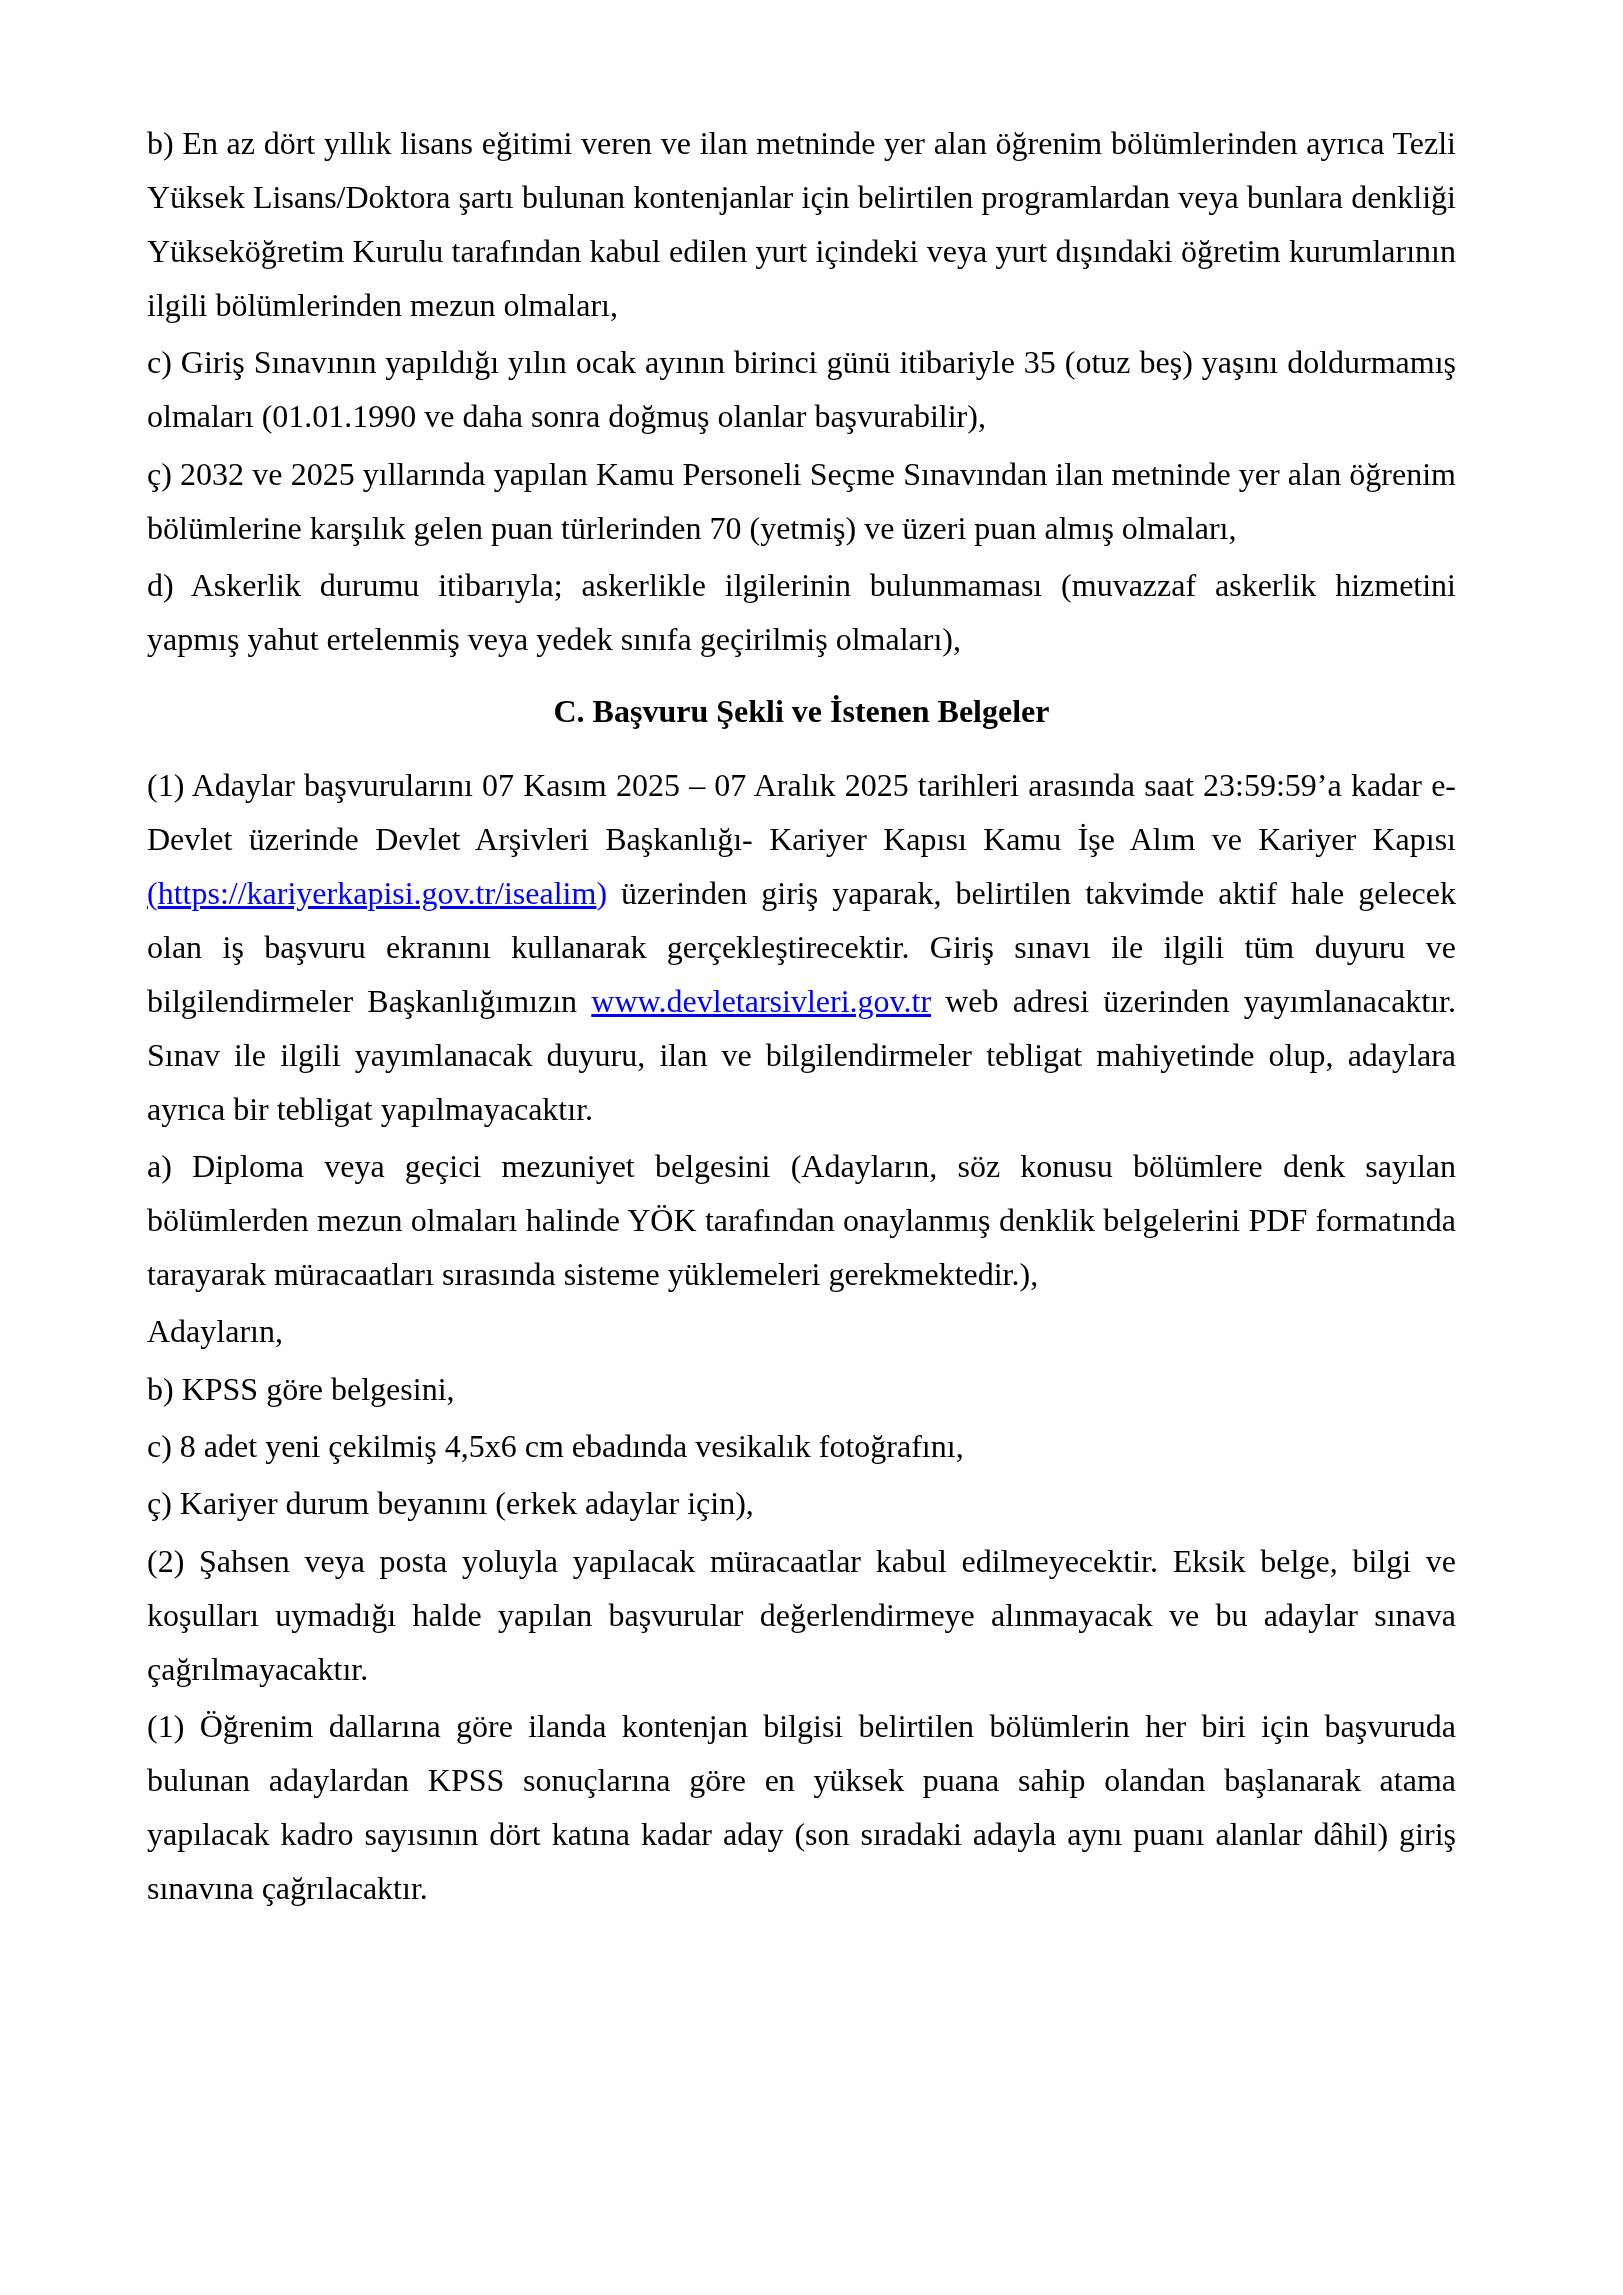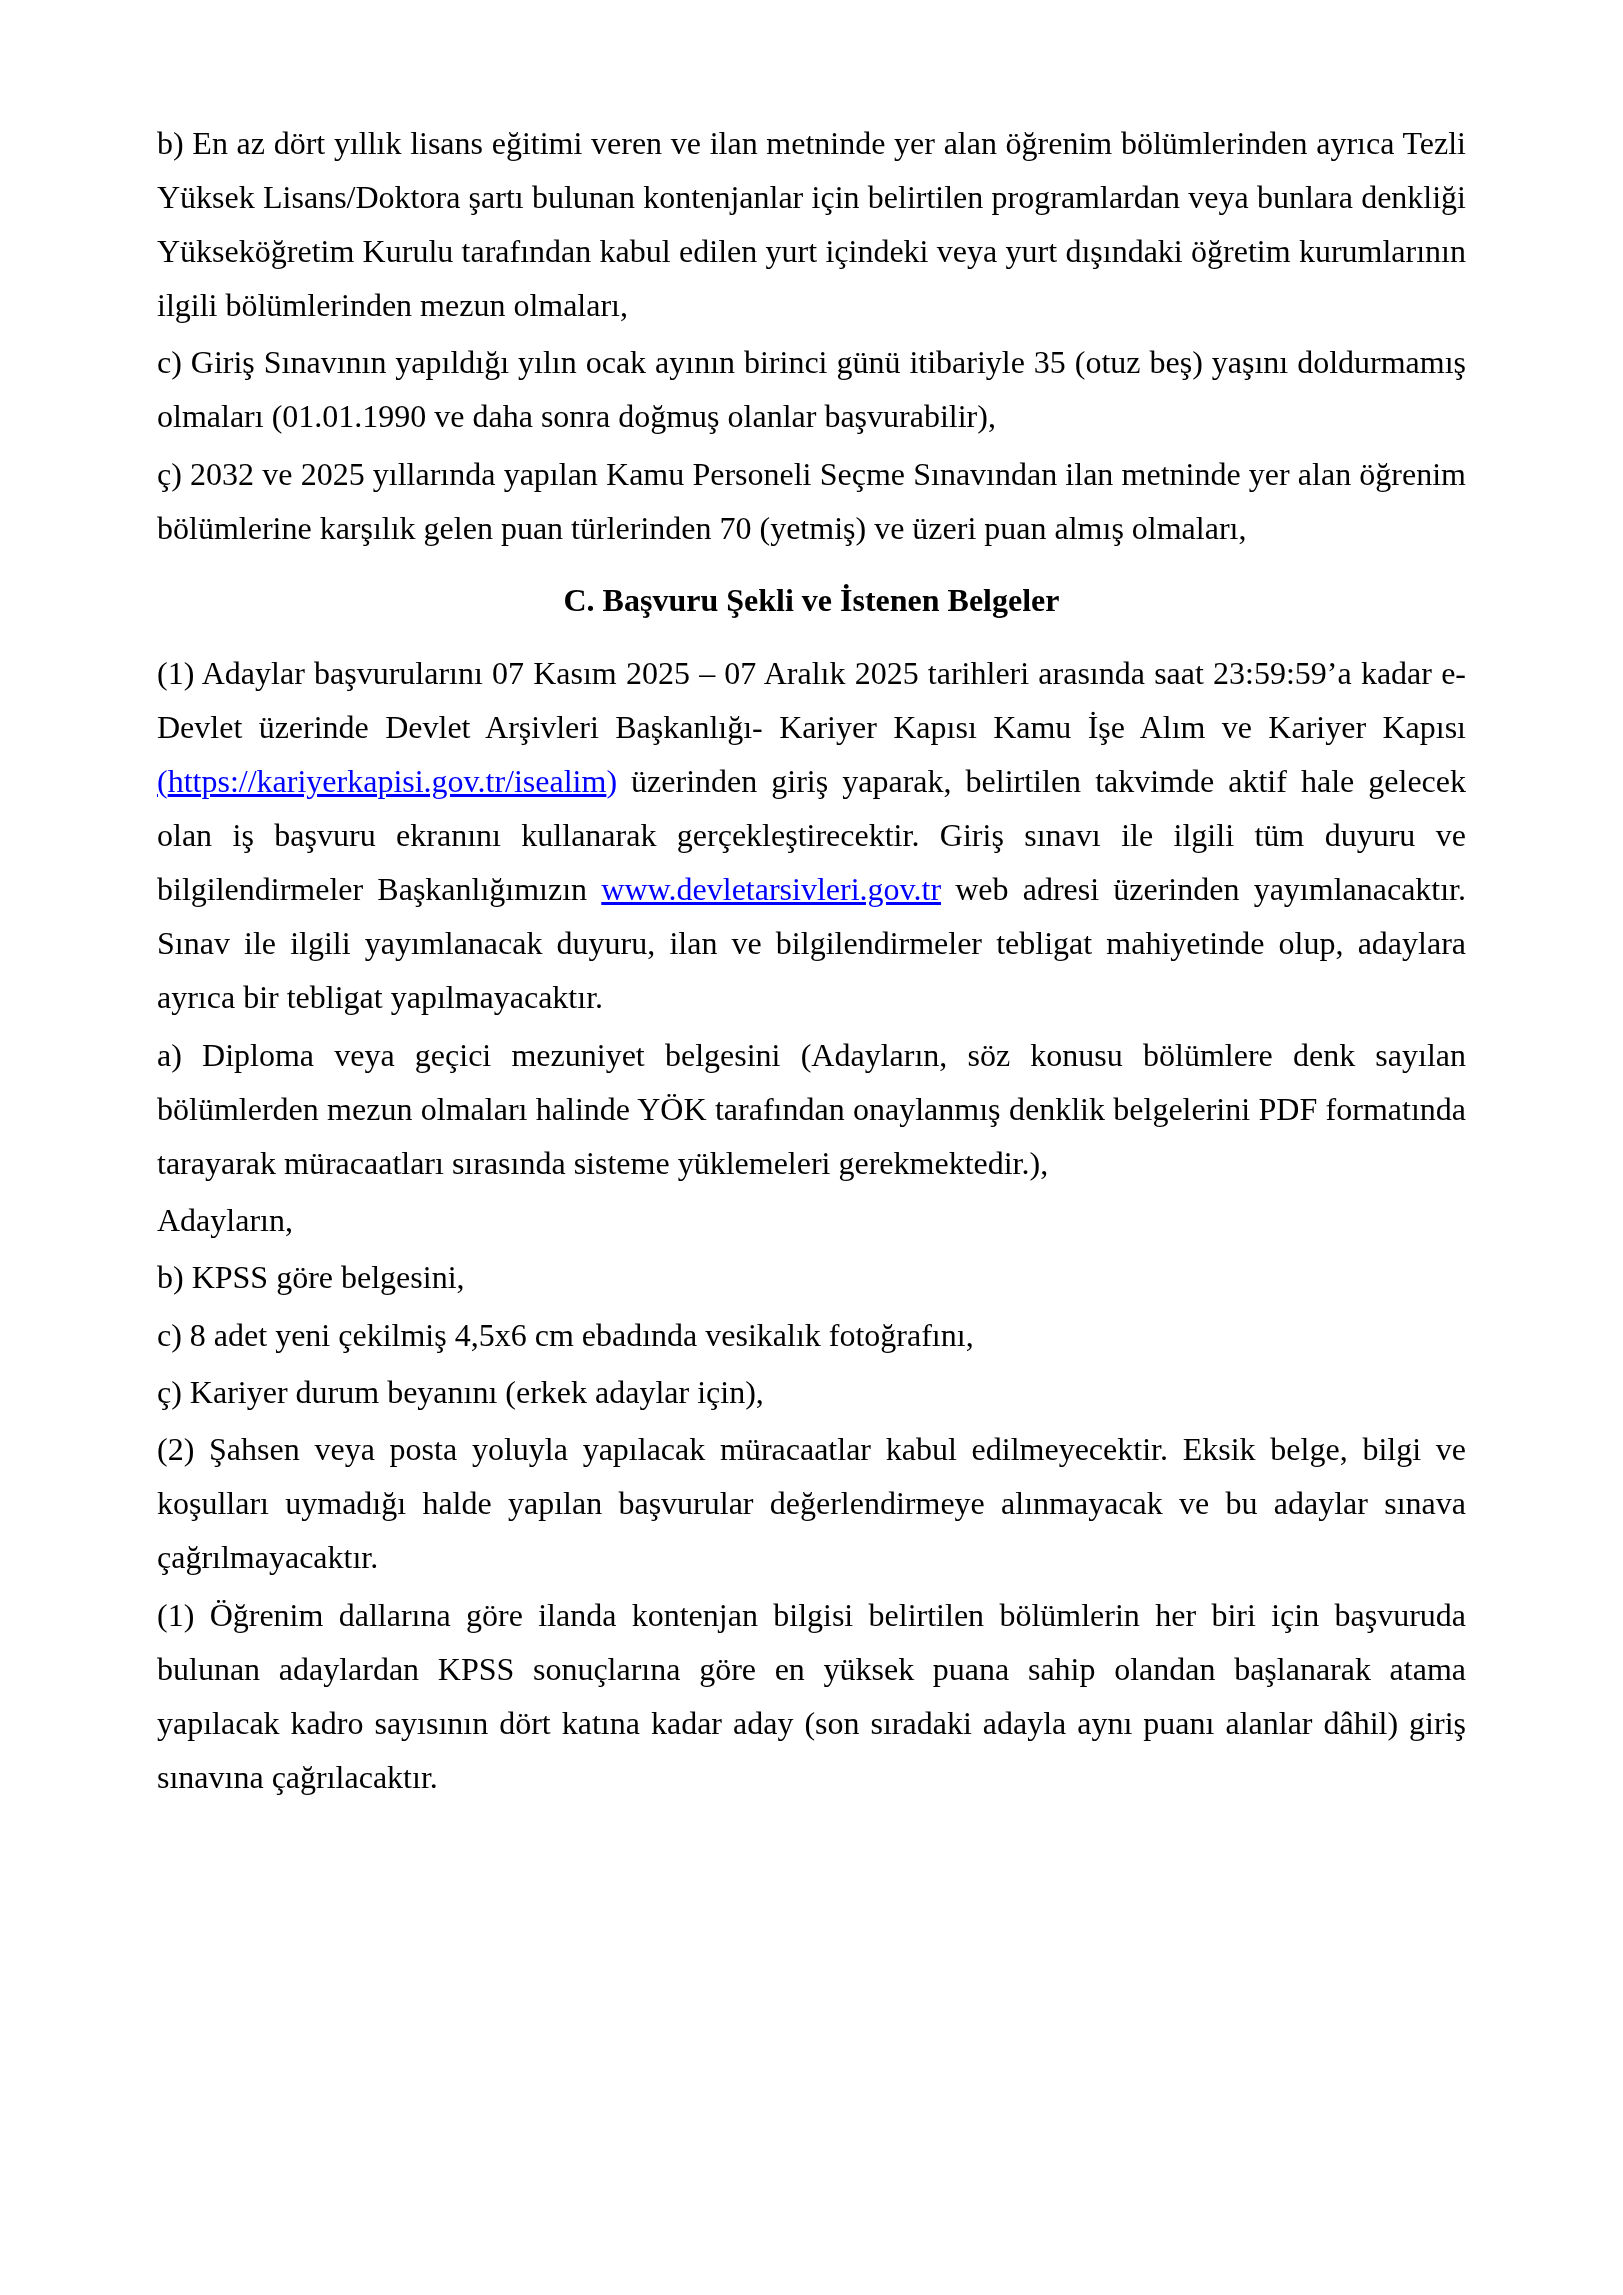--- a/index.html
+++ b/index.html
@@ -11,21 +11,21 @@
     position: relative;
     width: 1623px;
     height: 2295px;
     background: var(--page-bg, #ffffff);
     overflow: hidden;
     font-family: "Liberation Serif", "DejaVu Serif", serif;
     color: var(--text-color, #000000);
   }
   .content {
     position: absolute;
-    left: 157px;
+    left: 147px;
     top: 116px;
     width: 1309px;
   }
   .para {
     margin: 0 0 3.3px 0;
     font-size: 32px;
     line-height: 54px;
     text-align: justify;
     text-justify: inter-word;
   }
@@ -57,20 +57,21 @@
 
 <div class="page">
   <div class="content">
 
     <p class="para">b) En az dört yıllık lisans eğitimi veren ve ilan metninde yer alan öğrenim bölümlerinden ayrıca Tezli Yüksek Lisans/Doktora şartı bulunan kontenjanlar için belirtilen programlardan veya bunlara denkliği Yükseköğretim Kurulu tarafından kabul edilen yurt içindeki veya yurt dışındaki öğretim kurumlarının ilgili bölümlerinden mezun olmaları,</p>
 
     <p class="para">c) Giriş Sınavının yapıldığı yılın ocak ayının birinci günü itibariyle 35 (otuz beş) yaşını doldurmamış olmaları (01.01.1990 ve daha sonra doğmuş olanlar başvurabilir),</p>
 
     <p class="para">ç) 2032 ve 2025 yıllarında yapılan Kamu Personeli Seçme Sınavından ilan metninde yer alan öğrenim bölümlerine karşılık gelen puan türlerinden 70 (yetmiş) ve üzeri puan almış olmaları,</p>
 
+    <p class="para">d) Askerlik durumu itibarıyla; askerlikle ilgilerinin bulunmaması (muvazzaf askerlik hizmetini yapmış yahut ertelenmiş veya yedek sınıfa geçirilmiş olmaları),</p>
 
 
     <h2 class="heading">C. Başvuru Şekli ve İstenen Belgeler</h2>
 
     <p class="para"><span>(1) Adaylar başvurularını 07 Kasım 2025 – 07 Aralık 2025 tarihleri arasında saat 23:59:59’a kadar e-Devlet üzerinde Devlet Arşivleri Başkanlığı- Kariyer Kapısı Kamu İşe Alım ve Kariyer Kapısı </span><span class="paren-open">(</span><a class="doc-link">https://kariyerkapisi.gov.tr/isealim</a><span class="paren-close">)</span><span> üzerinden giriş yaparak, belirtilen takvimde aktif hale gelecek olan iş başvuru ekranını kullanarak gerçekleştirecektir. Giriş sınavı ile ilgili tüm duyuru ve bilgilendirmeler Başkanlığımızın </span><a class="doc-link">www.devletarsivleri.gov.tr</a><span> web adresi üzerinden yayımlanacaktır. Sınav ile ilgili yayımlanacak duyuru, ilan ve bilgilendirmeler tebligat mahiyetinde olup, adaylara ayrıca bir tebligat yapılmayacaktır.</span></p>
 
     <p class="para">a) Diploma veya geçici mezuniyet belgesini (Adayların, söz konusu bölümlere denk sayılan bölümlerden mezun olmaları halinde YÖK tarafından onaylanmış denklik belgelerini PDF formatında tarayarak müracaatları sırasında sisteme yüklemeleri gerekmektedir.),</p>
 
     <p class="para">Adayların,</p>
 

